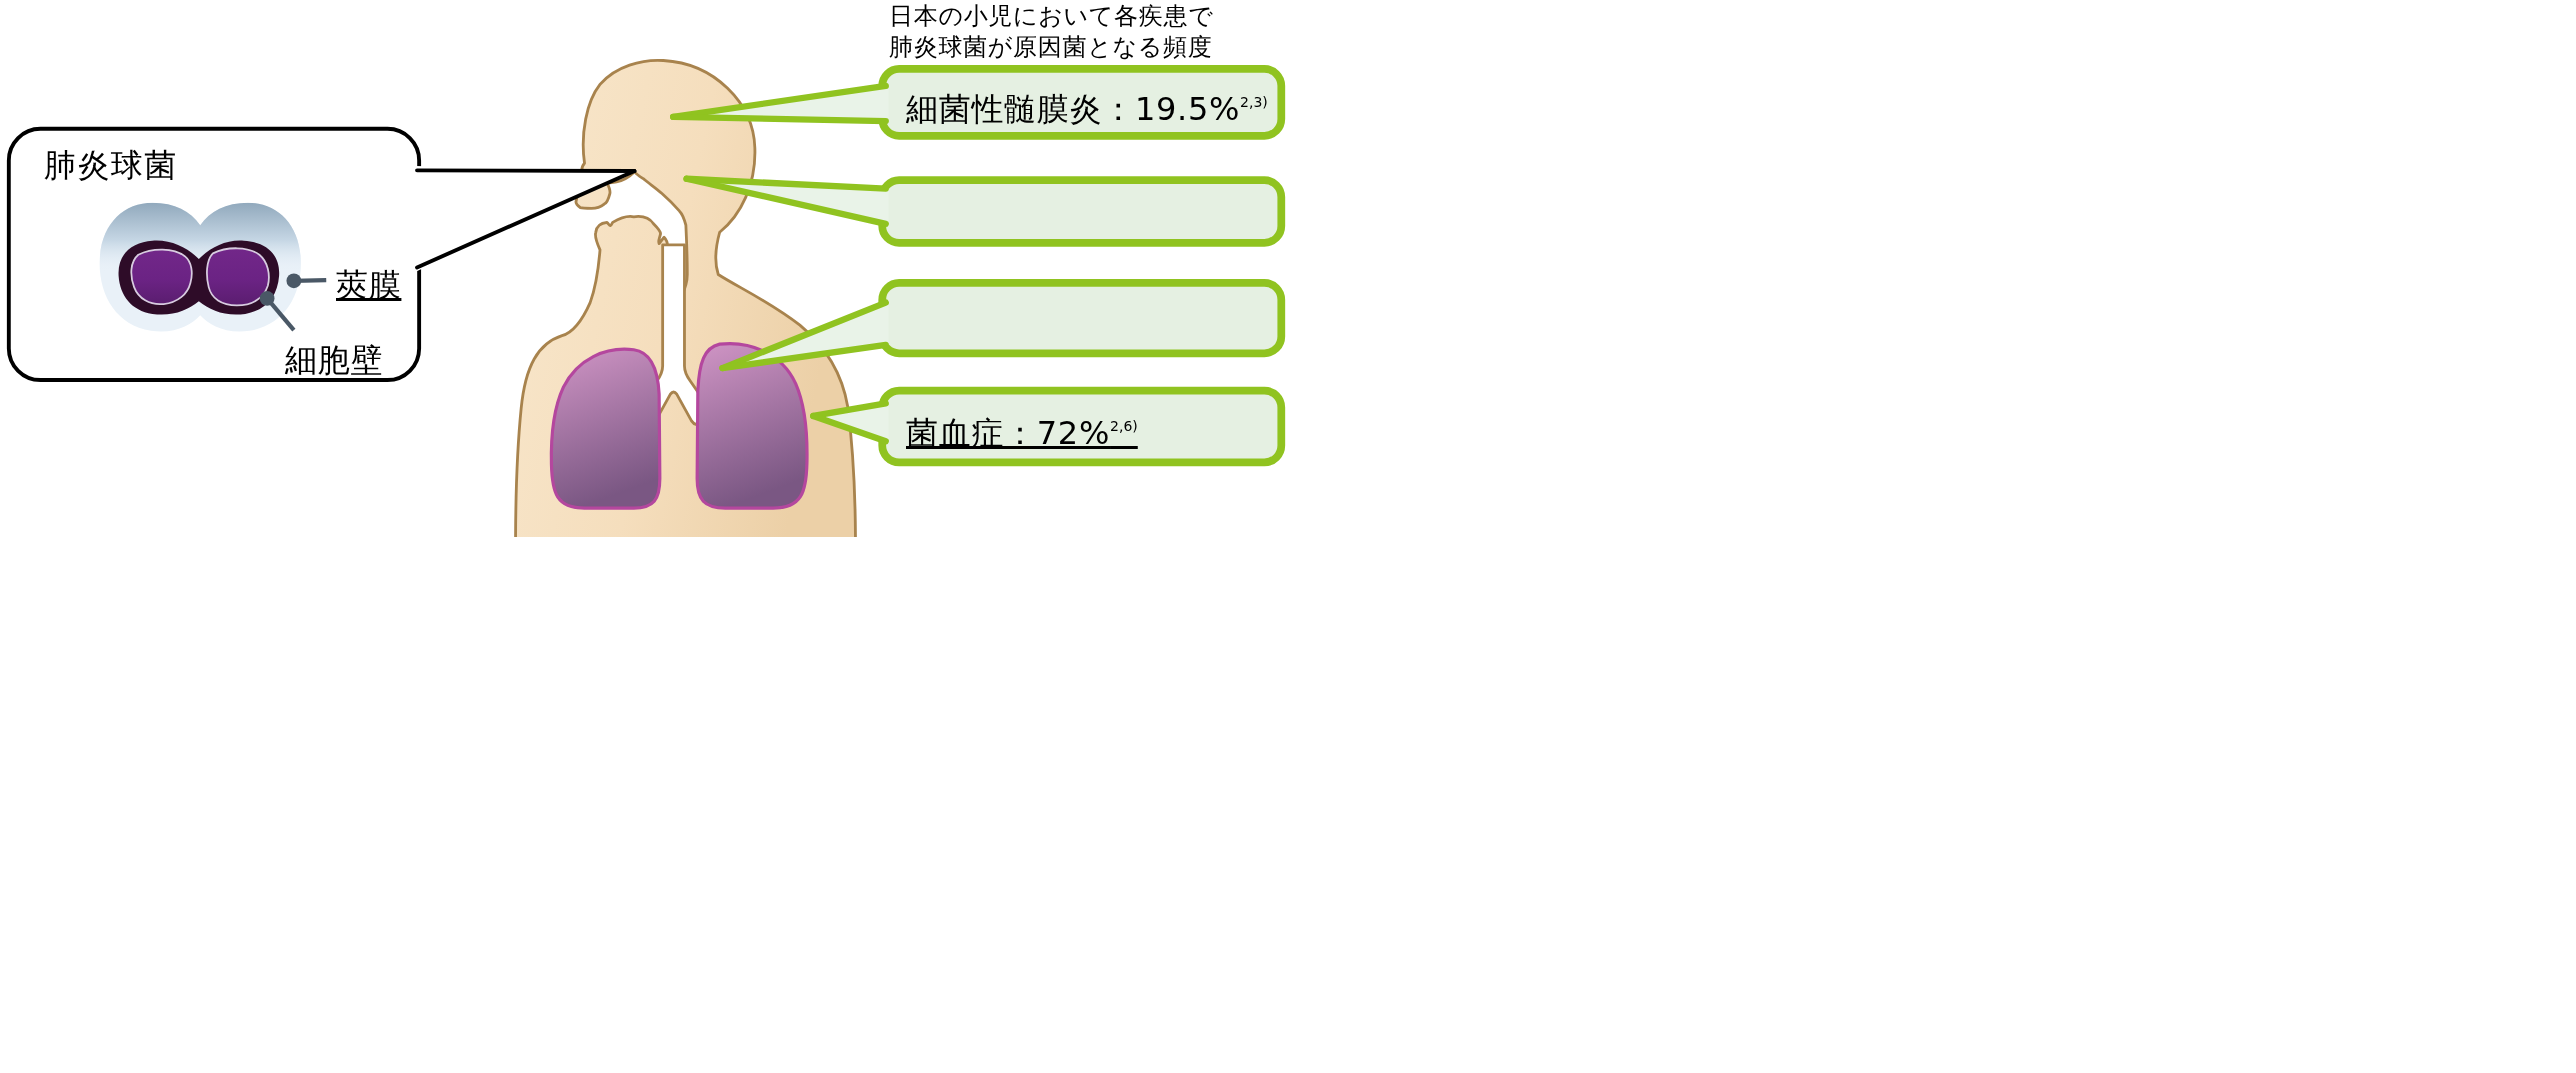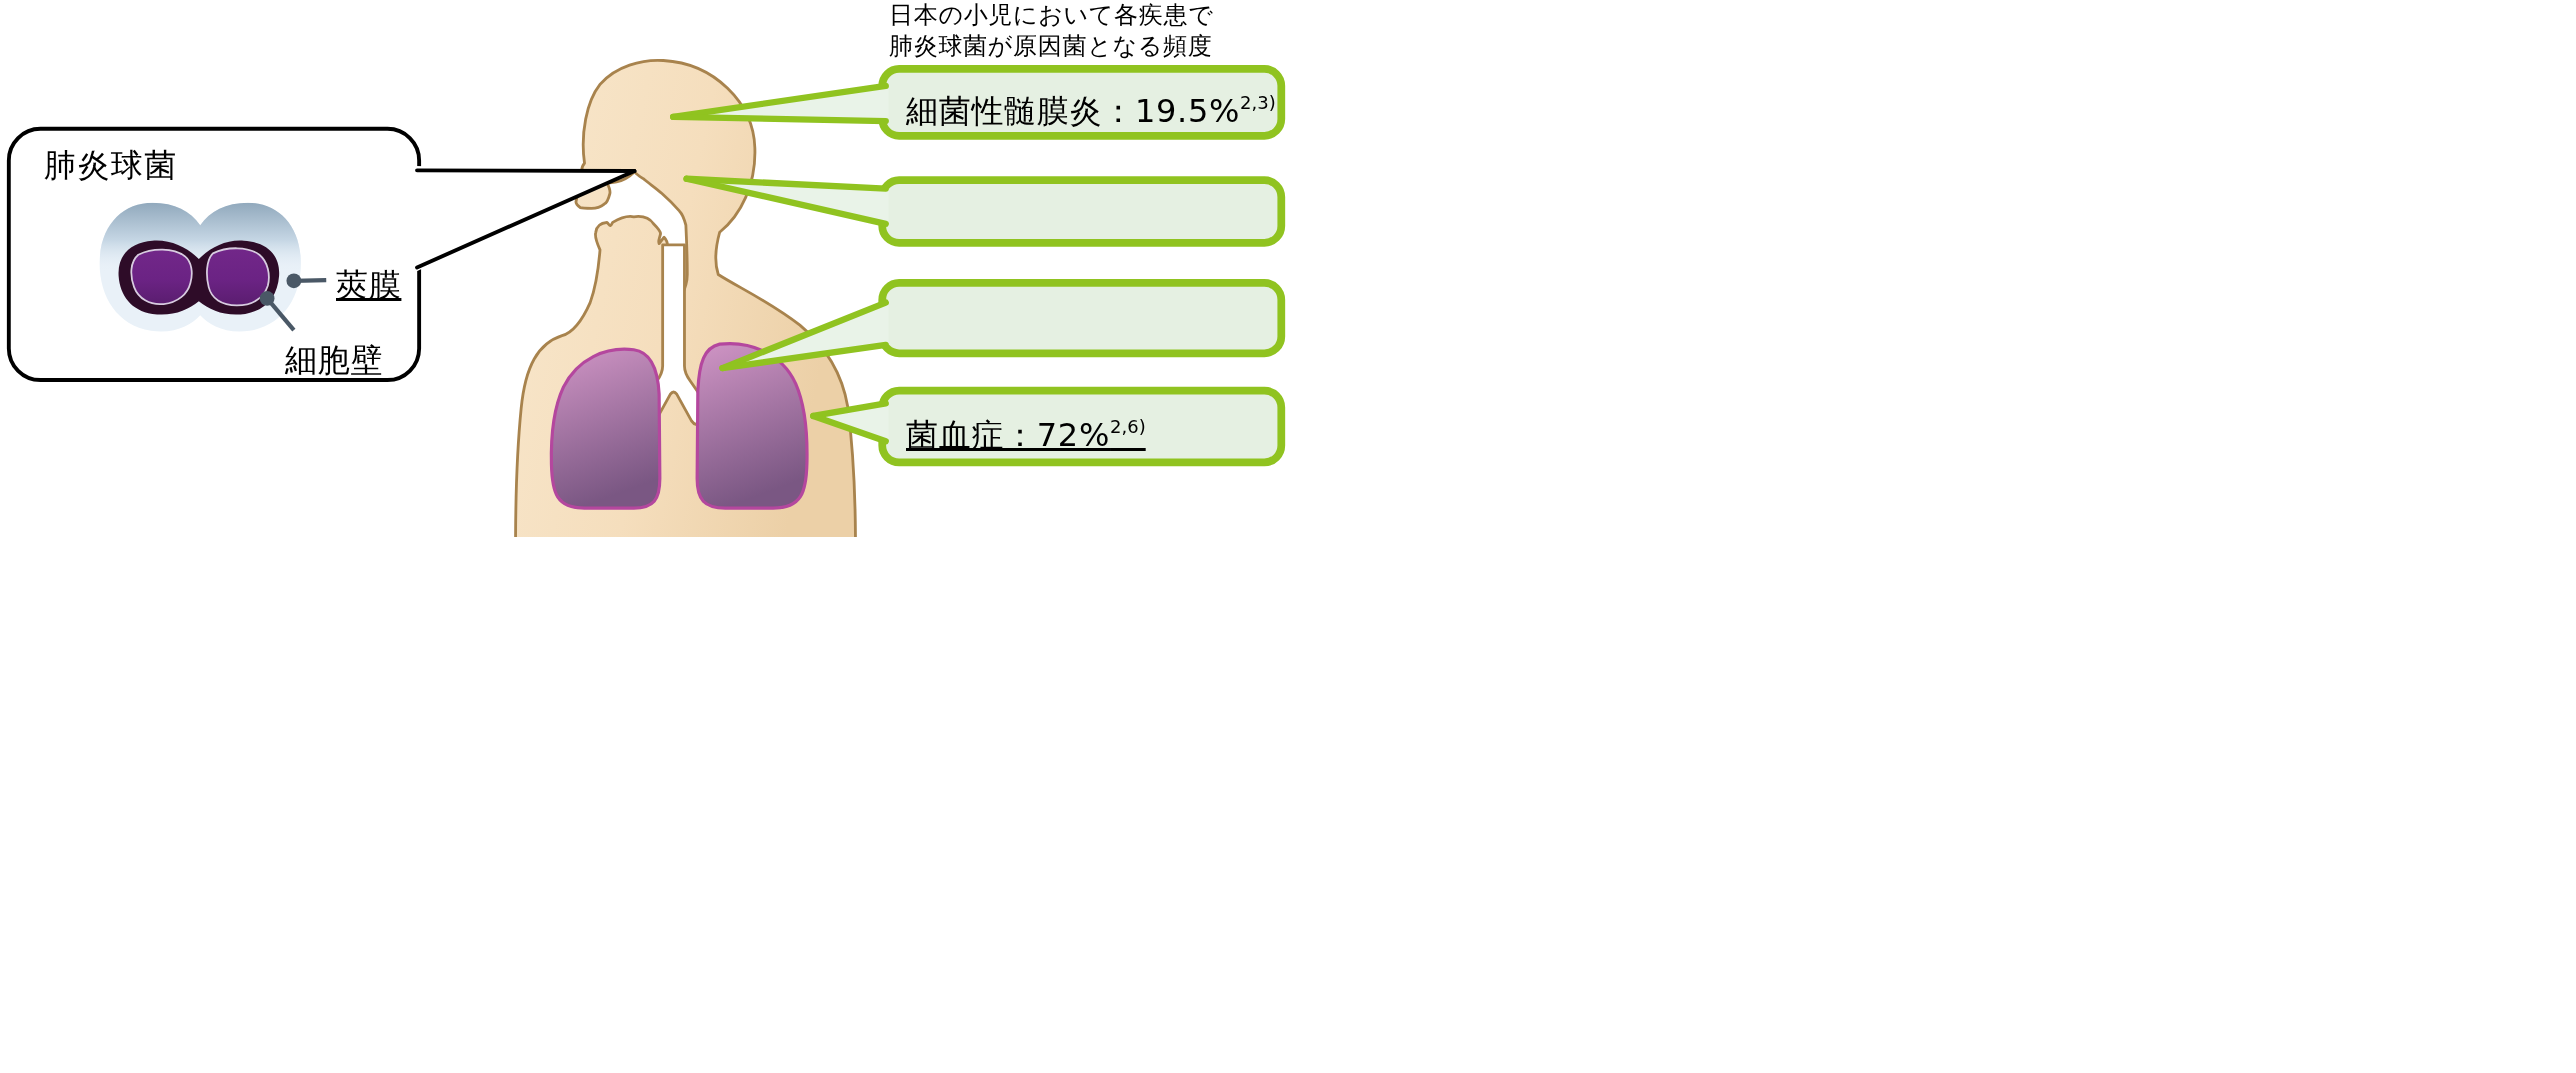--- a/index.html
+++ b/index.html
@@ -1,22 +1,22 @@
 <!DOCTYPE html>
 <html style="font-size:11.3px"><head>
 <meta charset="utf-8">
 <style>
   html,body{margin:0;padding:0;background:#ffffff;}
   body{font-family:"DejaVu Sans","Liberation Sans",sans-serif;}
   .canvas{position:relative;width:1288px;height:537px;background:#fff;overflow:hidden;}
   .art{position:absolute;left:0;top:0;width:1288px;height:537px;}
   .txt{position:absolute;color:#000;white-space:nowrap;}
-  .header-note{left:889px;top:1.4px;font-size:24px;line-height:31px;letter-spacing:0.7px;font-family:Liberation Mono, monospace;}
+  .header-note{left:889px;top:1.4px;font-size:24px;line-height:31px;letter-spacing:0.7px;}
   .box-label{font-size:32px;line-height:37px;letter-spacing:0.7px;}
-  .box-label sup{font-size:18px;vertical-align:12.7px;letter-spacing:0;}
+  .box-label sup{font-size:14px;vertical-align:12.7px;letter-spacing:0;}
   #label-1{left:906px;top:84px;}
   #label-2{left:906px;top:193px;}
   #label-3{left:906px;top:299px;}
   #label-4{left:906px;top:408px;text-decoration:underline;}
   .bubble-title{left:44px;top:144px;font-size:32px;letter-spacing:1.4px;}
   .part-label{font-size:32px;letter-spacing:0.7px;}
   #capsule-label{left:336px;top:264px;text-decoration:underline;}
   #cellwall-label{left:285px;top:339px;font-family:Liberation Mono, monospace;}
 </style>
 </head>

